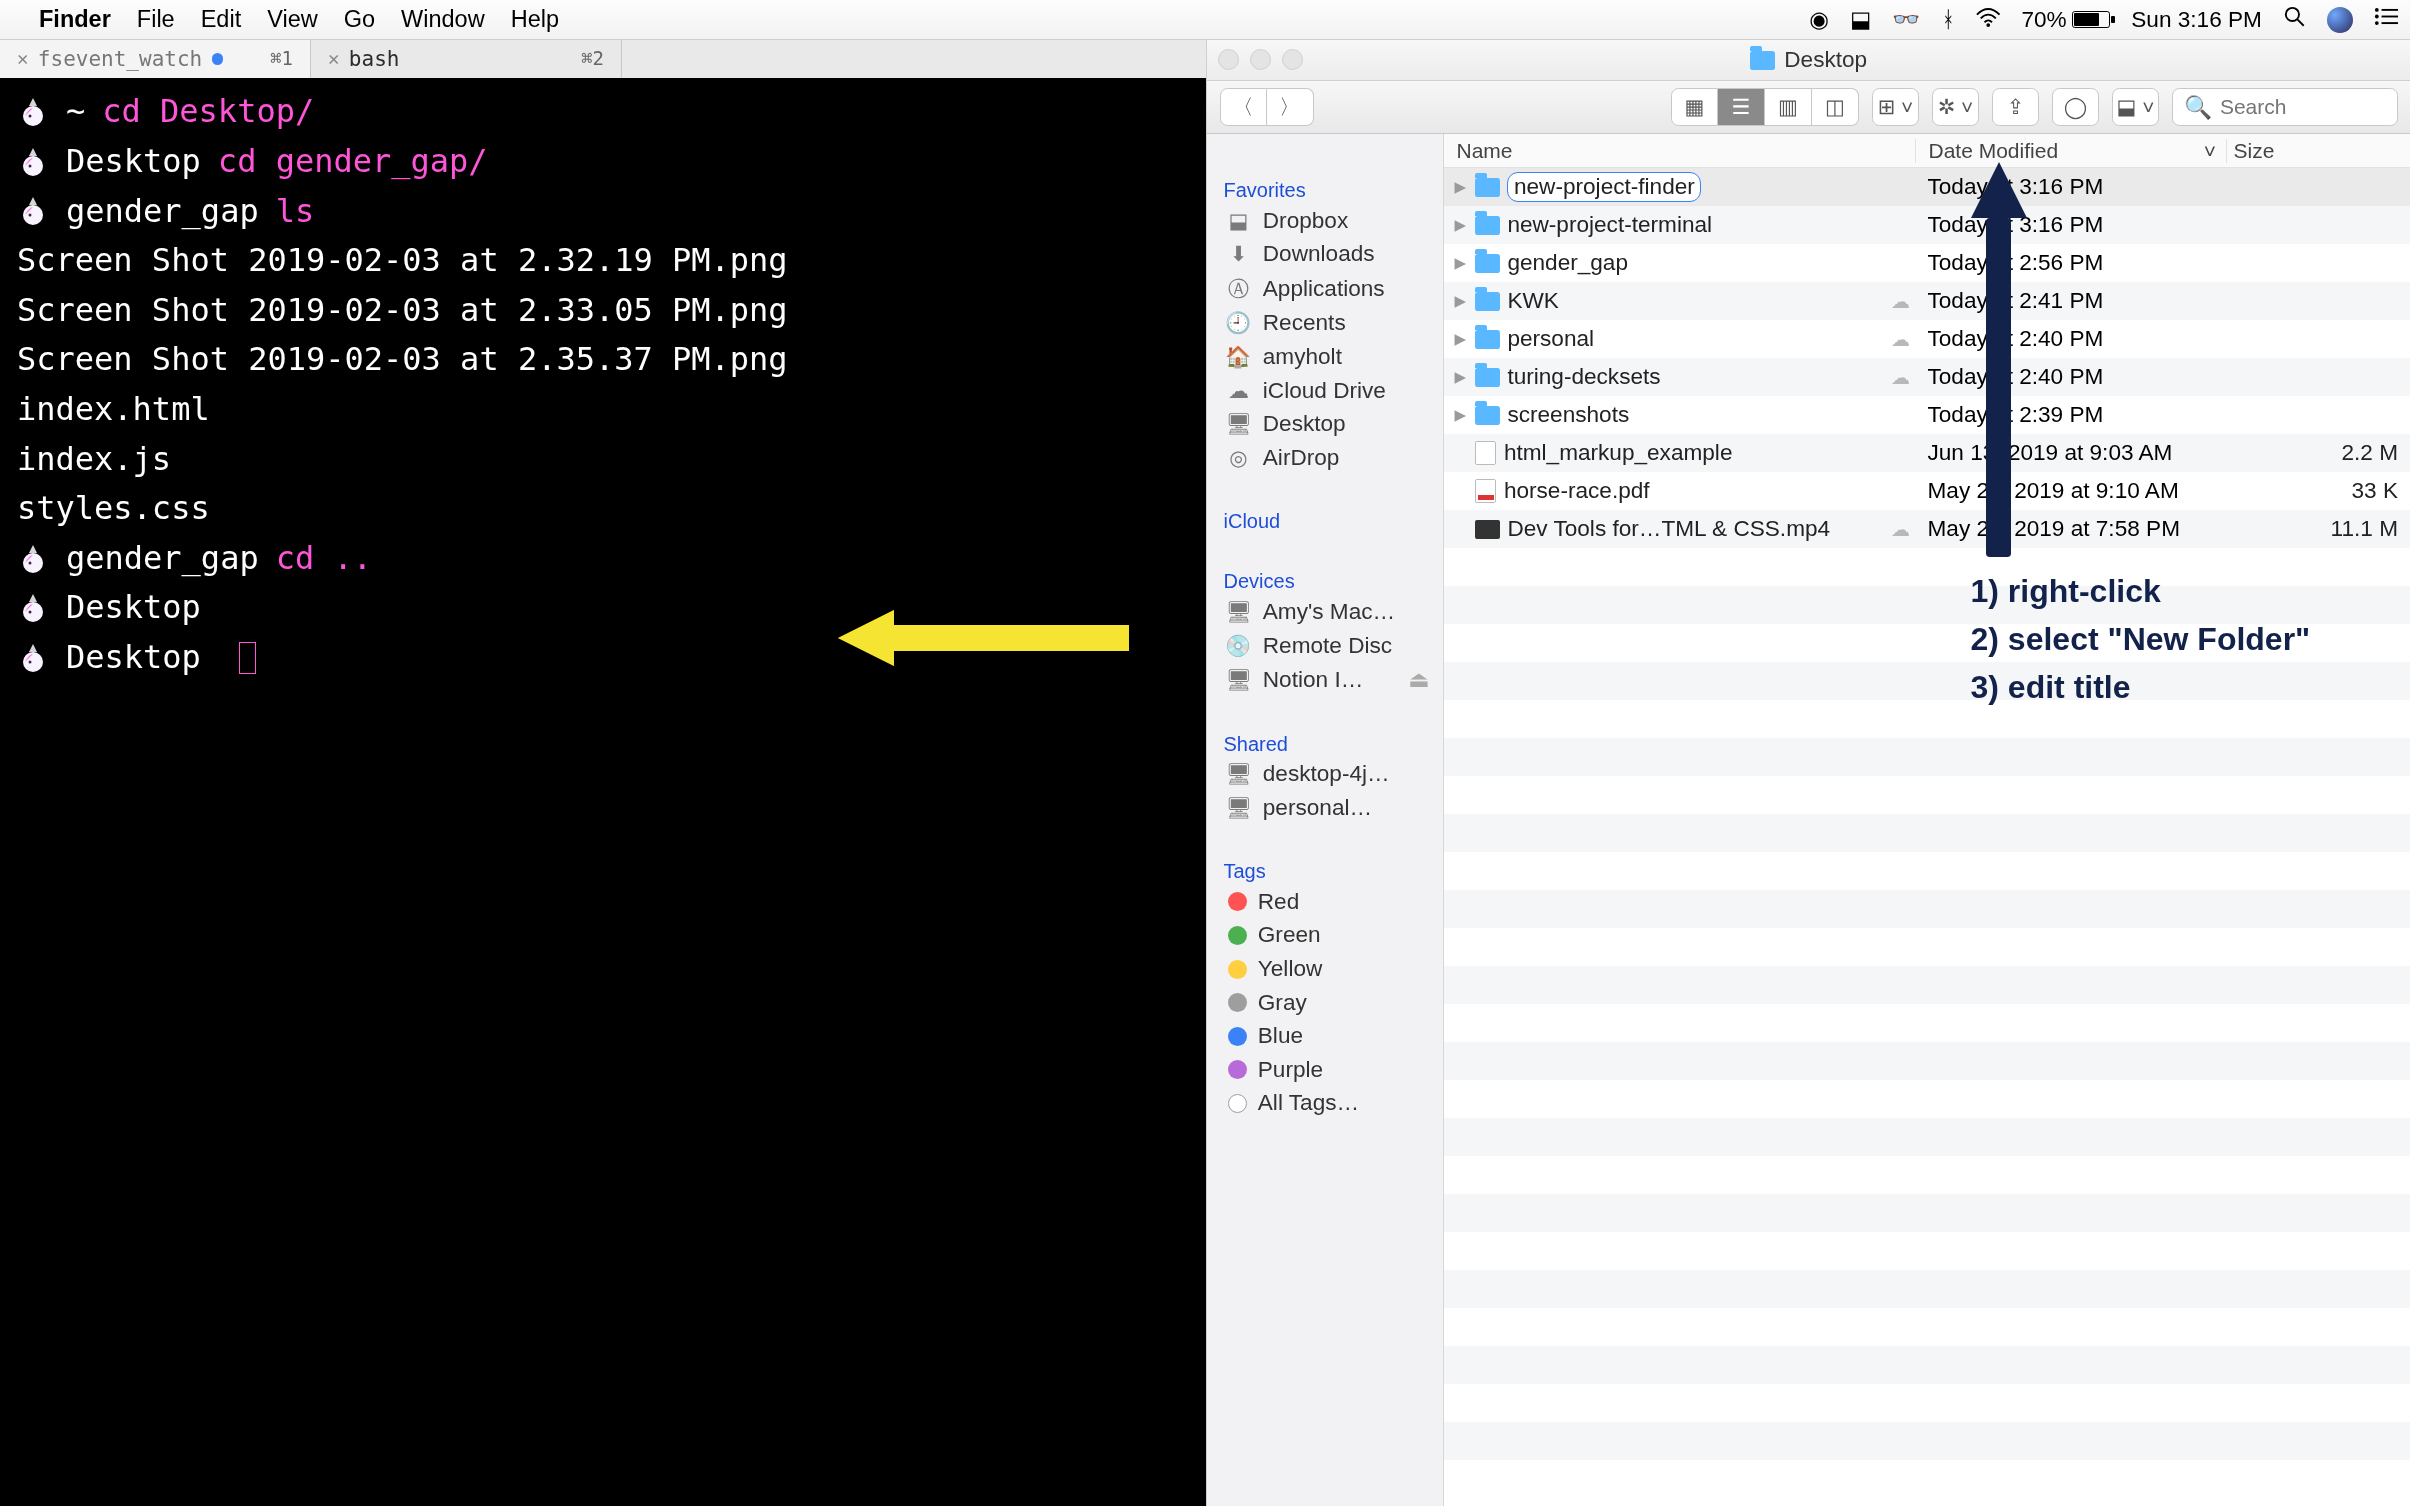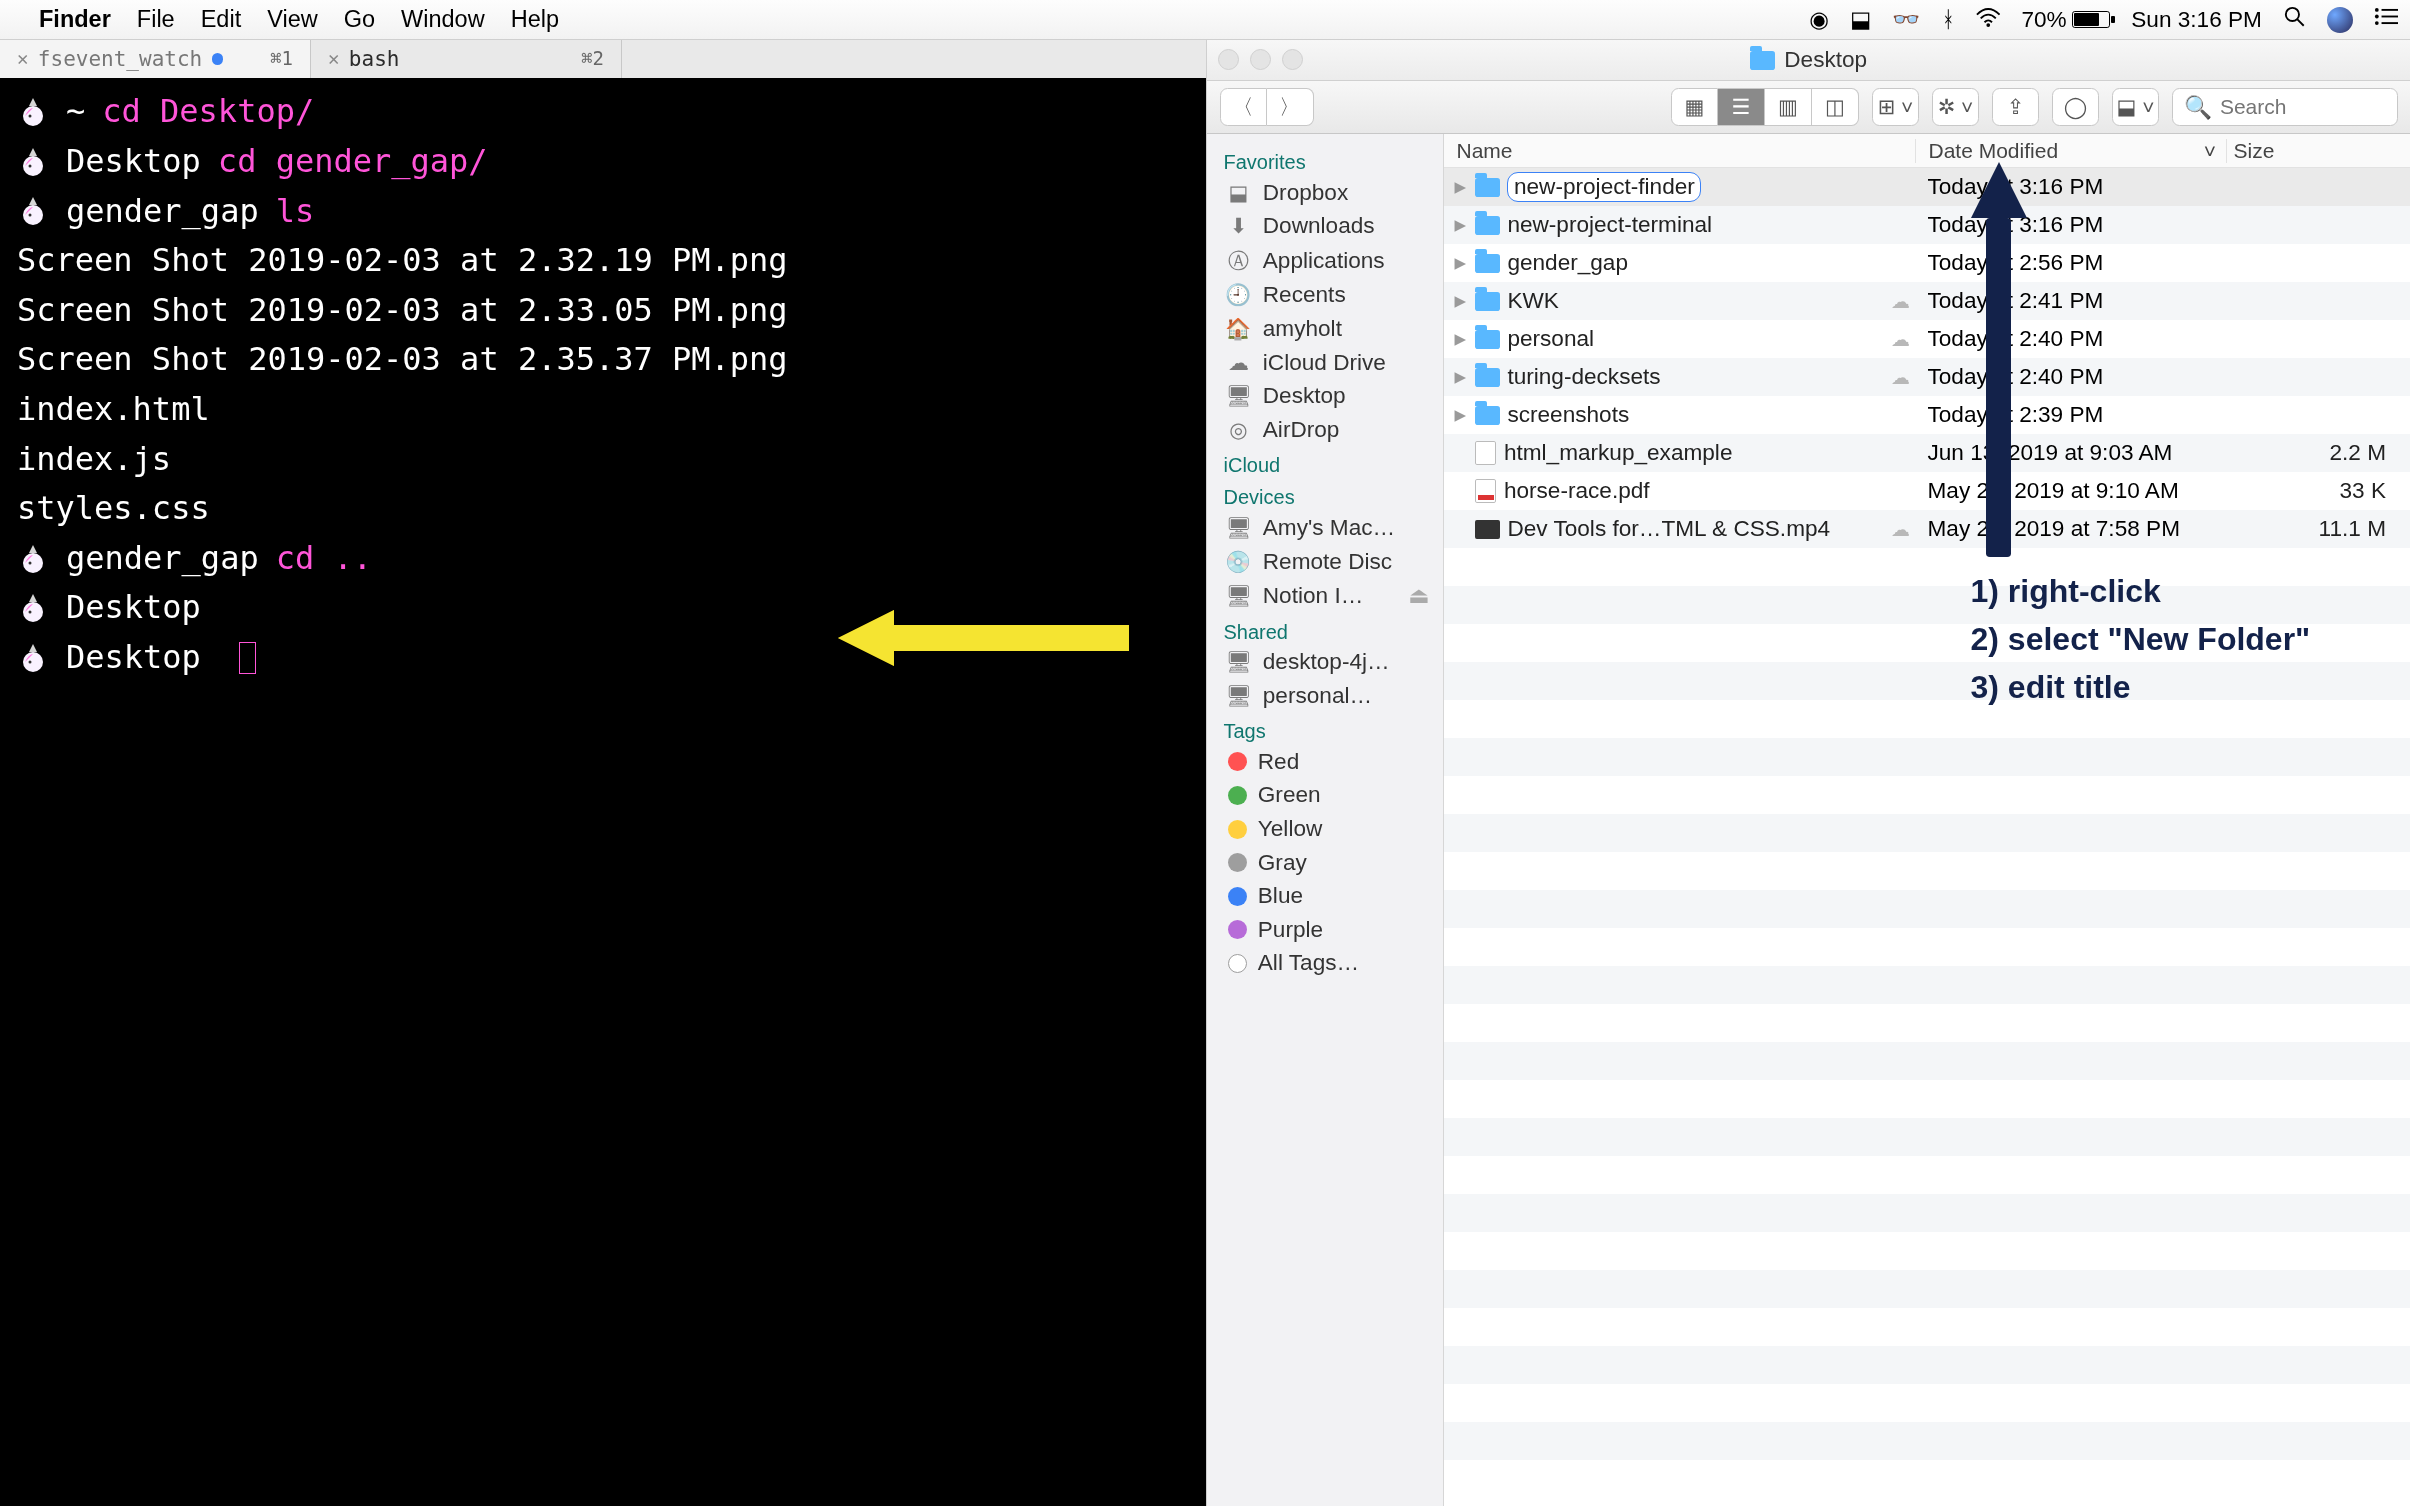--- a/index.html
+++ b/index.html
@@ -121,21 +121,21 @@
   background:#fff; display:flex; align-items:center; padding:0 11.3px; gap:7.5px;
   color:#9a9a9a;
 }
 .search-box input { border:none; outline:none; font-size:21px; width:100%; color:#333; background:transparent;}
 
 .finder-body { display:flex; position:absolute; top:94px; bottom:0; left:0; right:0; }
 .sidebar {
   width:237px; background:#f2f2f4; border-right:0.9px solid #d6d6d6;
   padding:9.4px 0 0 0; font-size:22.6px; color:#333; overflow:hidden;
 }
-.sb-head { color:#0f766e; font-size:20px; padding:7.5px 17px 1.9px; }
+.sb-head { color:#1d4ed8; font-size:20px; padding:7.5px 17px 1.9px;margin-top:28px; }
 .sb-item { display:flex; align-items:center; gap:11.3px; padding:3.8px 13px 3.8px 19px; cursor:default;}
 .sb-item .ico { width:26px; text-align:center; color:#7a7a7a; font-size:21px;}
 .sb-tag { display:flex; align-items:center; gap:11.3px; padding:3.8px 13px 3.8px 21px;}
 .tag-dot{ width:19px;height:19px;border-radius:50%;}
 .tag-dot.red{background:#ff5252;} .tag-dot.green{background:#4caf50;}
 .tag-dot.yellow{background:#ffcf3f;} .tag-dot.gray{background:#9e9e9e;}
 .tag-dot.blue{background:#3b82f6;} .tag-dot.purple{background:#b76bd8;}
 .tag-dot.all{background:#fff;border:1.9px solid #9e9e9e;}
 
 .listing { flex:1; background:#fff; position:relative; }
@@ -144,21 +144,21 @@
   display:flex; align-items:center; font-size:21px; color:#444;
 }
 .col-name { width:471px; padding-left:13px;}
 .col-date { width:311px; border-left:0.9px solid #e2e2e2; padding-left:13px; display:flex; align-items:center; gap:9.4px;}
 .col-size { flex:1; border-left:0.9px solid #e2e2e2; padding-left:7px;}
 .rows { position:absolute; top:34px; left:0; right:0; bottom:0;}
 .row { height:38px; display:flex; align-items:center; font-size:22.6px; color:#222;}
 .row:nth-child(even){ background:#f4f6f8;}
 .row .rc-name { width:471px; padding-left:9.4px; display:flex; align-items:center; gap:7.5px;}
 .row .rc-date { width:311px; padding-left:13px; color:#000000;}
-.row .rc-size { flex:1; padding-left:13px; text-align:right; padding-right:25px;}
+.row .rc-size { flex:1; padding-left:13px; text-align:right; padding-right:13px;}
 .tri { color:#9a9a9a; font-size:15px; width:15px; text-align:center;}
 .cloud { color:#b8b8b8; font-size:19px; width:28px; text-align:center;}
 .fi-folder { width:24.5px;height:19px;background:#59b8ff;border-radius:2.8px;position:relative;display:inline-block;}
 .fi-folder::before{content:"";position:absolute;top:-4.7px;left:0;width:11.3px;height:5.6px;background:#59b8ff;border-radius:1.9px 1.9px 0 0;}
 .fi-file { width:21px;height:24.5px;background:#fff;border:0.9px solid #bbb;border-radius:1.9px;display:inline-block;}
 .fi-pdf { width:21px;height:24.5px;background:#fff;border:0.9px solid #bbb;border-radius:1.9px;display:inline-block;position:relative;}
 .fi-pdf::after{content:"";position:absolute;bottom:1.9px;left:1.9px;right:1.9px;height:5.6px;background:#d33;}
 .fi-mov { width:24.5px;height:19px;background:#333;border-radius:1.9px;display:inline-block;color:#fff;font-size:9.4px;text-align:center;}
 
 .row.selected { background:#eaeaea; }

